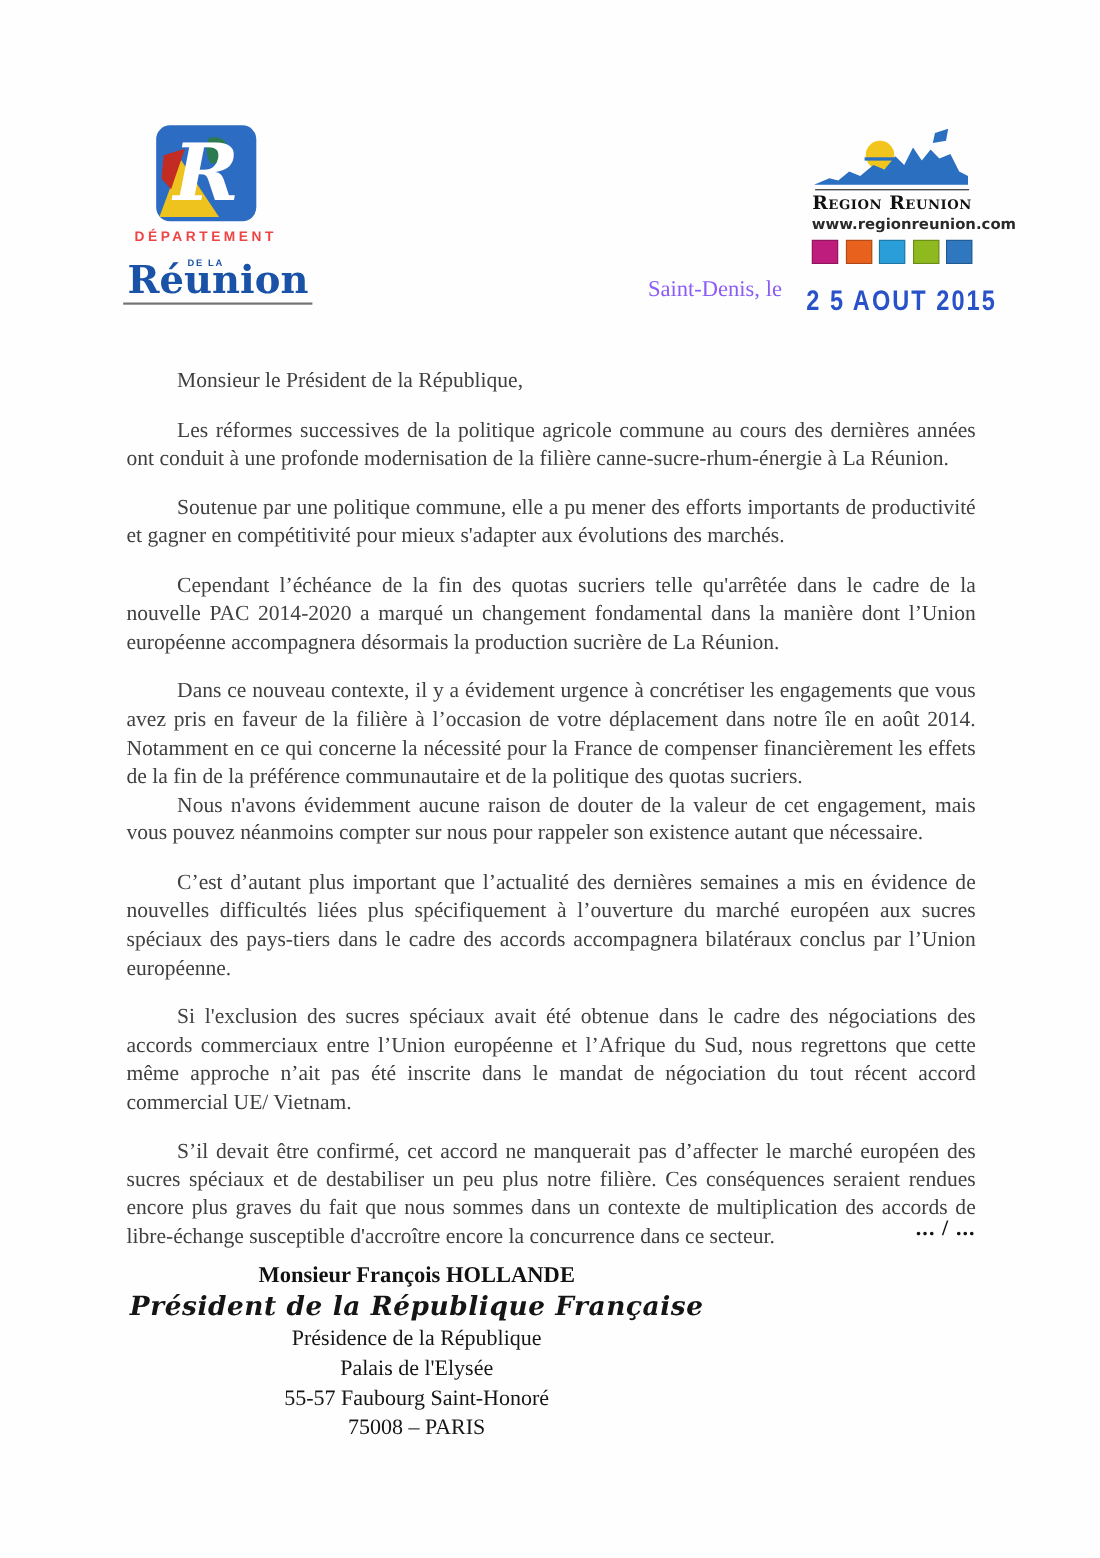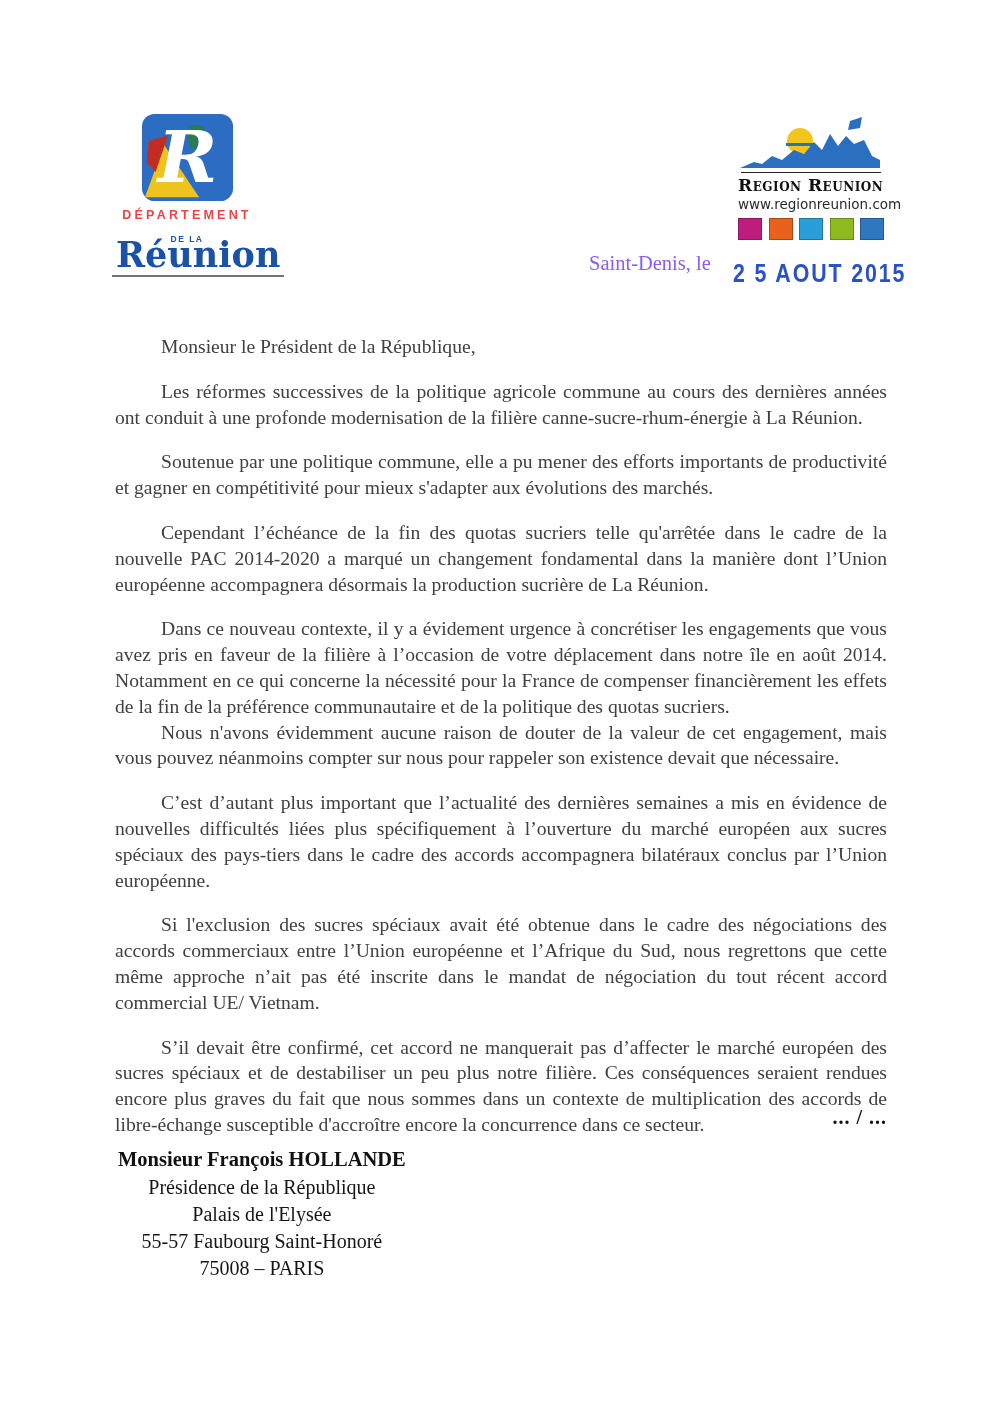--- a/index.html
+++ b/index.html
@@ -29,32 +29,32 @@
   }
   .dept-caption3 {
     font-family: "DejaVu Serif", serif;
     font-size: 35px; font-weight: bold; line-height: 34px;
     color: #1a52a8; margin-top: -6px;
     border-bottom: 2px solid #737373;
     display: inline-block; padding: 0 4px 3px 4px;
   }
 
   
-  .region-logo { position: absolute; left: 738px; top: 116px; width: 146px; text-align: left; }
+  .region-logo { position: absolute; left: 738px; top: 116px; width: 146px; text-align: center; }
   .region-logo .mountain { display: block; width: 146px; height: 56px; }
   .region-rule { border-top: 1.5px solid #222; width: 140px; margin: 0 auto; }
   .region-title {
     font-family: "DejaVu Serif", serif;
     font-variant: small-caps;
     font-size: 17px; font-weight: bold; color: #111;
     letter-spacing: 0.5px; margin-top: 2px; white-space: nowrap;
   }
   .region-site {
     font-family: "DejaVu Sans", sans-serif;
-    font-size: 13.5px; font-weight: normal; color: #2a2a2a;
+    font-size: 13.5px; font-weight: bold; color: #2a2a2a;
     margin-top: 1px; white-space: nowrap;
   }
   .region-squares { margin-top: 6px; display: flex; justify-content: space-between; width: 146px; }
   .region-squares span { width: 24px; height: 22px; display: inline-block; border: 1px solid rgba(0,0,0,0.25); }
 
   
   .dateline-place {
     position: absolute; left: 589px; top: 252px;
     font-size: 20.5px; color: #8b5cf6;
   }
@@ -132,29 +132,30 @@
 
   <div class="dateline-place">Saint-Denis, le</div>
   <div class="date-stamp" style="color: rgb(42, 82, 200);">2 5 AOUT 2015</div>
 
   <div class="letter-body">
     <p class="salutation">Monsieur le Président de la République,</p>
     <p>Les réformes successives de la politique agricole commune au cours des dernières années ont conduit à une profonde modernisation de la filière canne-sucre-rhum-énergie à La Réunion.</p>
     <p>Soutenue par une politique commune, elle a pu mener des efforts importants de productivité et gagner en compétitivité pour mieux s'adapter aux évolutions des marchés.</p>
     <p>Cependant l’échéance de la fin des quotas sucriers telle qu'arrêtée dans le cadre de la nouvelle PAC 2014-2020 a marqué un changement fondamental dans la manière dont l’Union européenne accompagnera désormais la production sucrière de La Réunion.</p>
     <p>Dans ce nouveau contexte, il y a évidement urgence à concrétiser les engagements que vous avez pris en faveur de la filière à l’occasion de votre déplacement dans notre île en août 2014.  Notamment en ce qui concerne la nécessité pour la France de compenser financièrement les effets de la fin de la préférence communautaire et de la politique des quotas sucriers.</p>
-    <p class="pull-up">Nous n'avons évidemment aucune raison de douter de la valeur de cet engagement, mais vous pouvez néanmoins compter sur nous pour rappeler son existence devait que nécessaire.</p>
+    <p class="pull-up">Nous n'avons évidemment aucune raison de douter de la valeur de cet engagement, mais vous pouvez néanmoins compter sur nous pour rappeler son existence autant que nécessaire.</p>
     <p>C’est d’autant plus important que l’actualité des dernières semaines a mis en évidence de nouvelles difficultés liées plus spécifiquement à l’ouverture du marché européen aux sucres spéciaux des pays-tiers dans le cadre des accords accompagnera bilatéraux conclus par l’Union européenne.</p>
     <p>Si l'exclusion des sucres spéciaux avait été obtenue dans le cadre des négociations des accords commerciaux entre l’Union européenne et l’Afrique du Sud, nous regrettons que cette même approche n’ait pas été inscrite dans le mandat de négociation du tout récent accord commercial UE/ Vietnam.</p>
     <p>S’il devait être confirmé, cet accord ne manquerait pas d’affecter le marché européen des sucres spéciaux et de destabiliser un peu plus notre filière. Ces conséquences seraient rendues encore plus graves du fait que nous sommes dans un contexte de multiplication des accords de libre-échange susceptible d'accroître encore la concurrence dans ce secteur.</p>
   </div>
 
   <div class="continuation">... / ...</div>
 
   <div class="recipient">
     <div class="recipient-name">Monsieur François HOLLANDE</div>
+    <div class="recipient-title">Président de la République Française</div>
     <div class="recipient-line first">Présidence de la République</div>
     <div class="recipient-line">Palais de l'Elysée</div>
     <div class="recipient-line">55-57 Faubourg Saint-Honoré</div>
     <div class="recipient-line">75008 – PARIS</div>
   </div>
 
 </div>
 
 </body></html>

